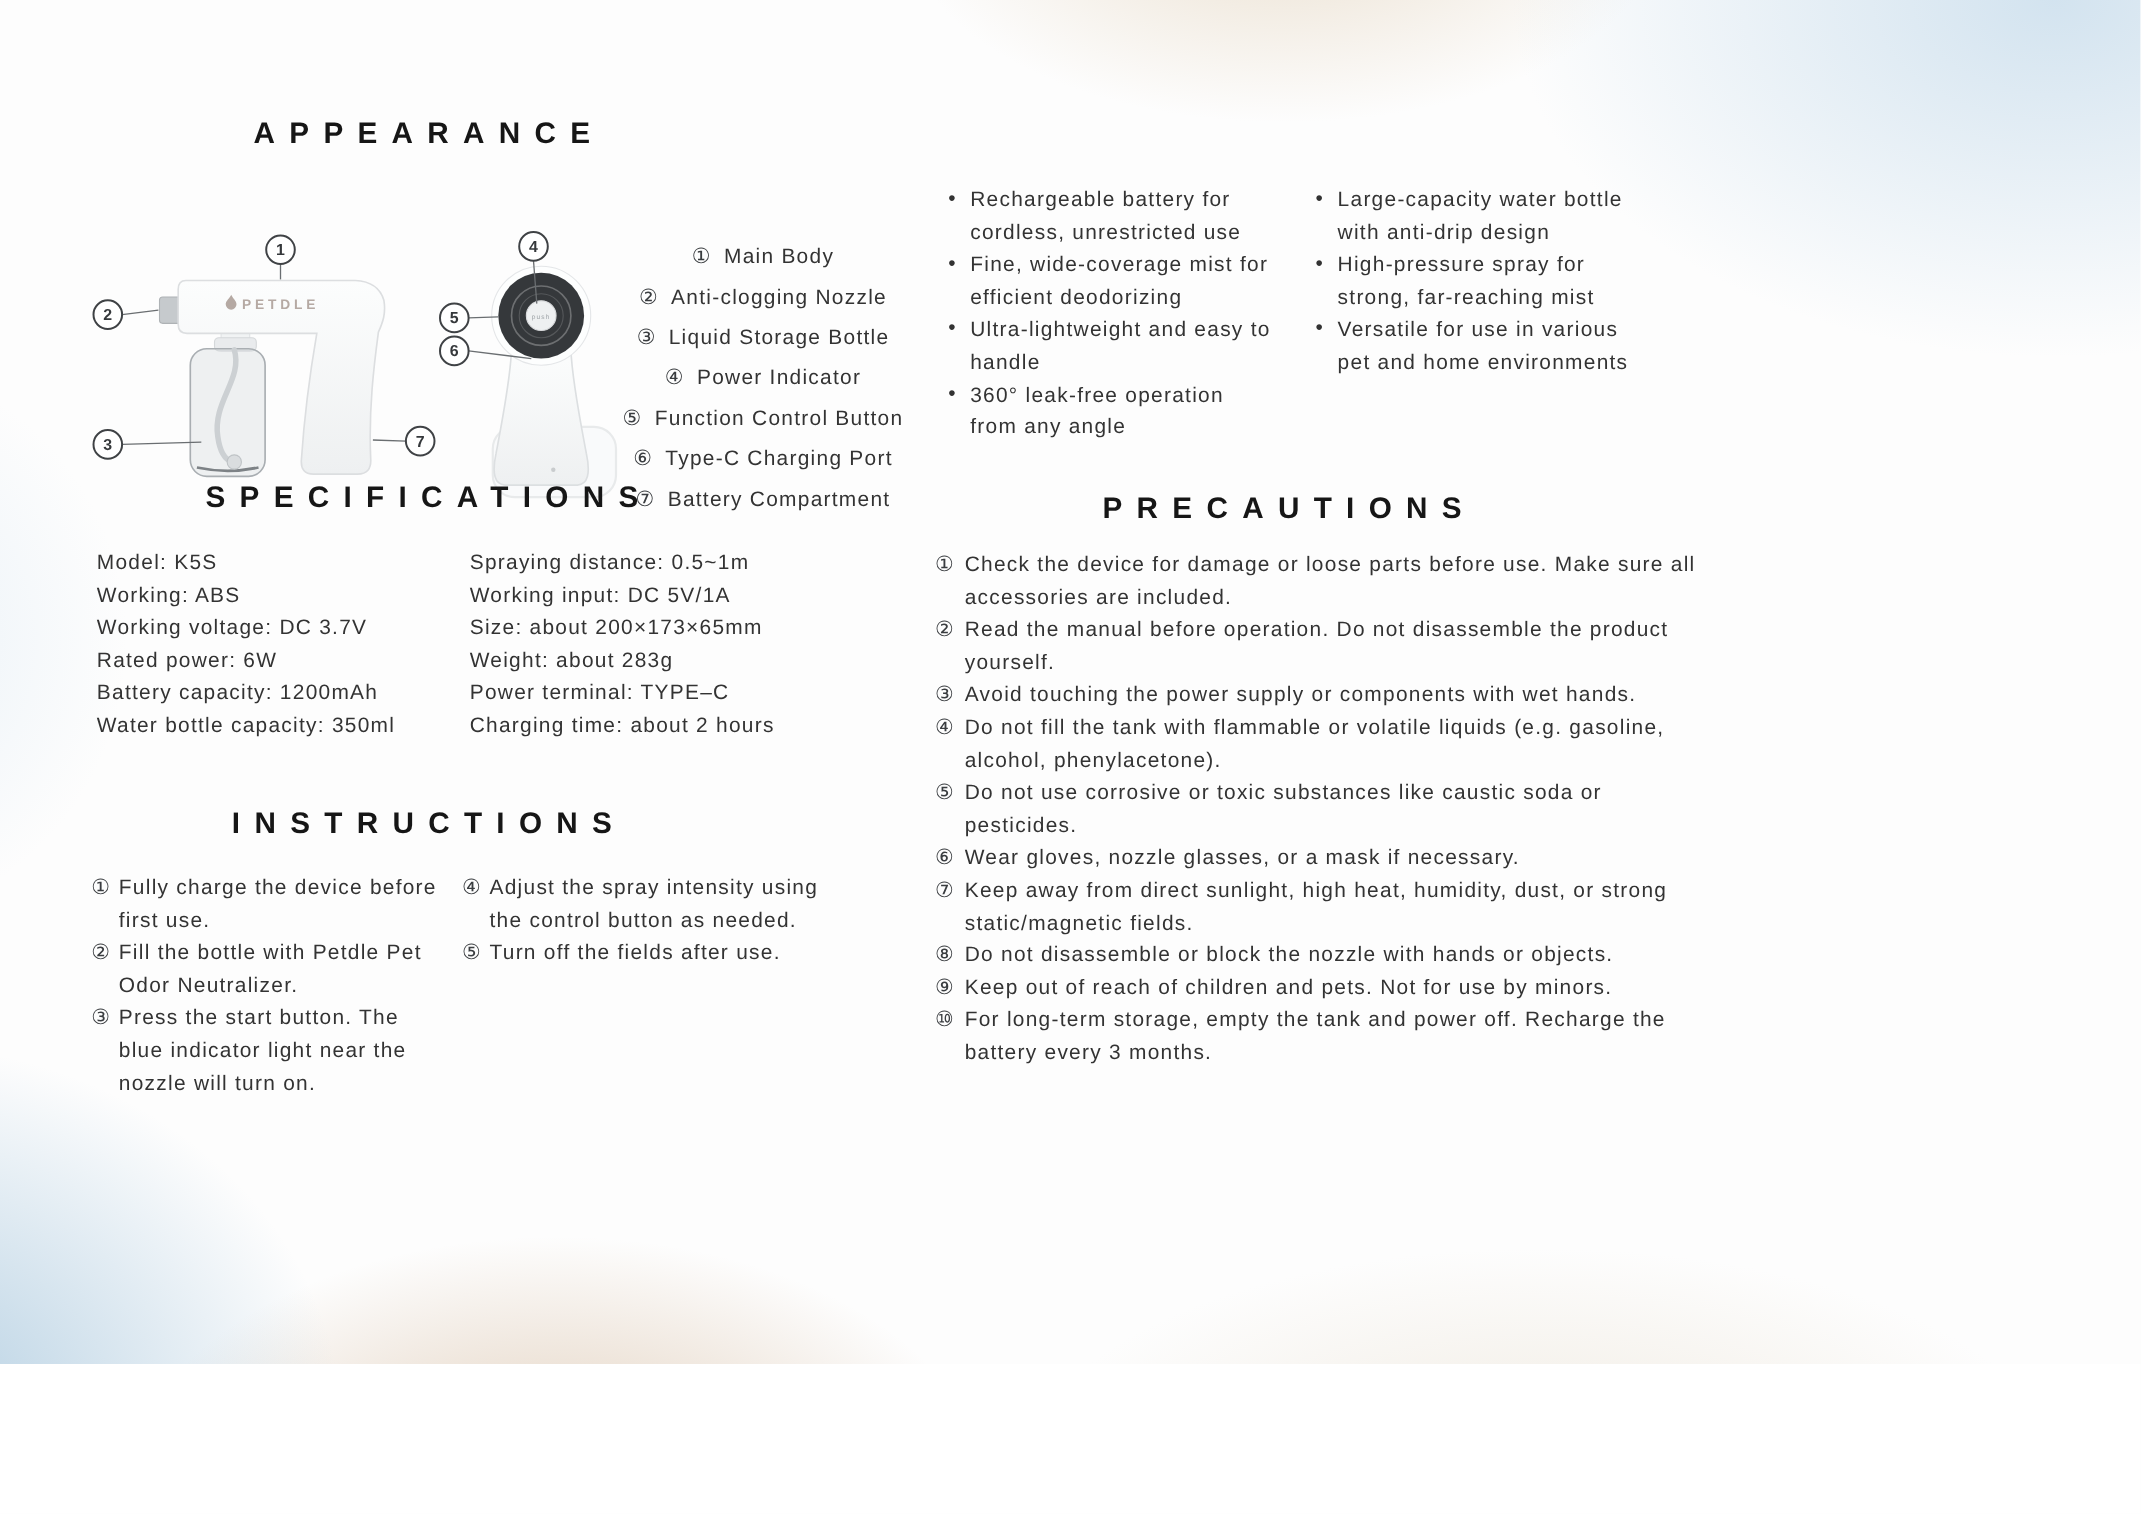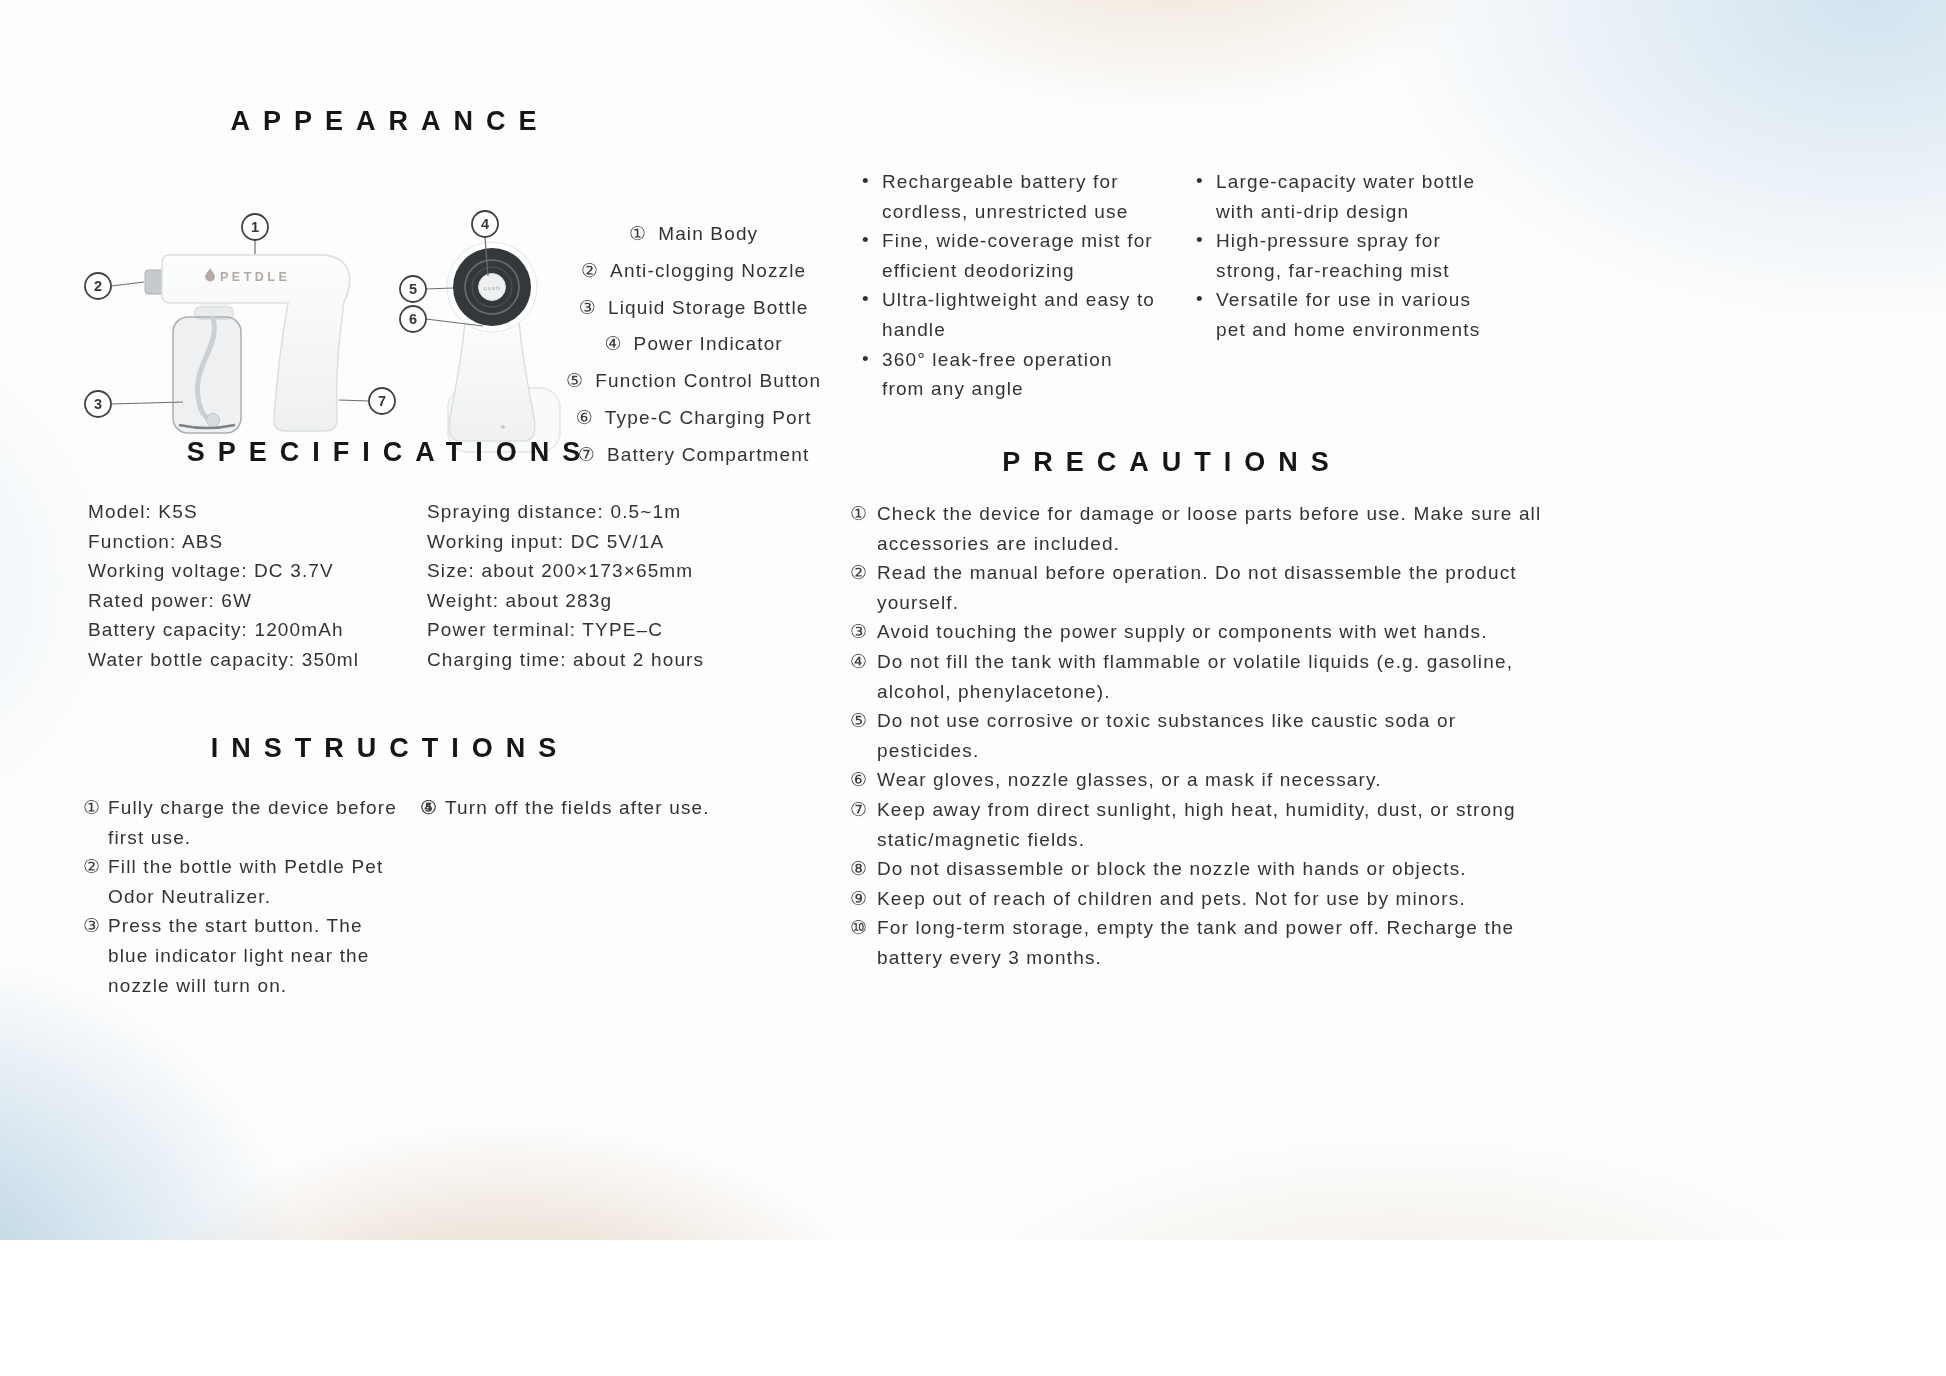--- a/index.html
+++ b/index.html
@@ -133,21 +133,21 @@
   <div class="feat-col" style="left:1196px; top:167px; width:298px;">
     <div class="feat-item"><span class="bullet">•</span><span>Large-capacity water bottle with anti-drip design</span></div>
     <div class="feat-item"><span class="bullet">•</span><span>High-pressure spray for strong, far-reaching mist</span></div>
     <div class="feat-item"><span class="bullet">•</span><span>Versatile for use in various pet and home environments</span></div>
   </div>
 
   <h2 class="sec-title" style="left:60px; top:437px; width:660px;">SPECIFICATIONS</h2>
 
   <div class="spec-col body-text" style="left:88px; top:497px;">
     <div class="spec-line">Model: K5S</div>
-    <div class="spec-line">Function: ABS</div>
+    <div class="spec-line">Working: ABS</div>
     <div class="spec-line">Working voltage: DC 3.7V</div>
     <div class="spec-line">Rated power: 6W</div>
     <div class="spec-line">Battery capacity: 1200mAh</div>
     <div class="spec-line">Water bottle capacity: 350ml</div>
   </div>
 
   <div class="spec-col body-text" style="left:427px; top:497px;">
     <div class="spec-line">Spraying distance: 0.5~1m</div>
     <div class="spec-line">Working input: DC 5V/1A</div>
     <div class="spec-line">Size: about 200×173×65mm</div>
@@ -158,21 +158,21 @@
 
   <h2 class="sec-title" style="left:60px; top:733px; width:660px;">INSTRUCTIONS</h2>
 
   <div class="inst-col" style="left:85px; top:793px; width:315px;">
     <div class="inst-item"><span class="num">①</span><span>Fully charge the device before first use.</span></div>
     <div class="inst-item"><span class="num">②</span><span>Fill the bottle with Petdle Pet Odor Neutralizer.</span></div>
     <div class="inst-item"><span class="num">③</span><span>Press the start button. The blue indicator light near the nozzle will turn on.</span></div>
   </div>
 
   <div class="inst-col" style="left:422px; top:793px; width:332px;">
-    <div class="inst-item"><span class="num">④</span></div>
+    <div class="inst-item"><span class="num">④</span><span>Adjust the spray intensity using the control button as needed.</span></div>
     <div class="inst-item"><span class="num">⑤</span><span>Turn off the fields after use.</span></div>
   </div>
 
   <h2 class="sec-title" style="left:842px; top:447px; width:660px;">PRECAUTIONS</h2>
 
   <div class="prec-list">
     <div class="prec-item"><span class="num">①</span><span>Check the device for damage or loose parts before use. Make sure all accessories are included.</span></div>
     <div class="prec-item"><span class="num">②</span><span>Read the manual before operation. Do not disassemble the product yourself.</span></div>
     <div class="prec-item"><span class="num">③</span><span>Avoid touching the power supply or components with wet hands.</span></div>
     <div class="prec-item"><span class="num">④</span><span>Do not fill the tank with flammable or volatile liquids (e.g. gasoline, alcohol, phenylacetone).</span></div>

